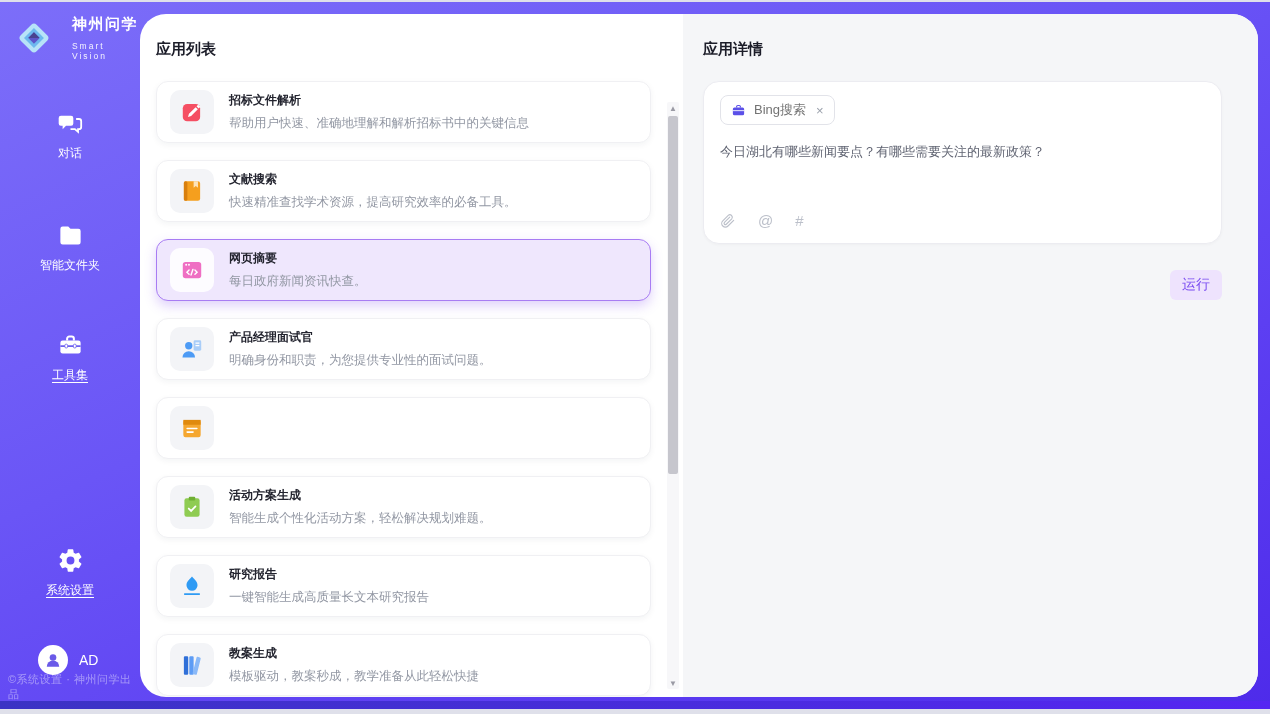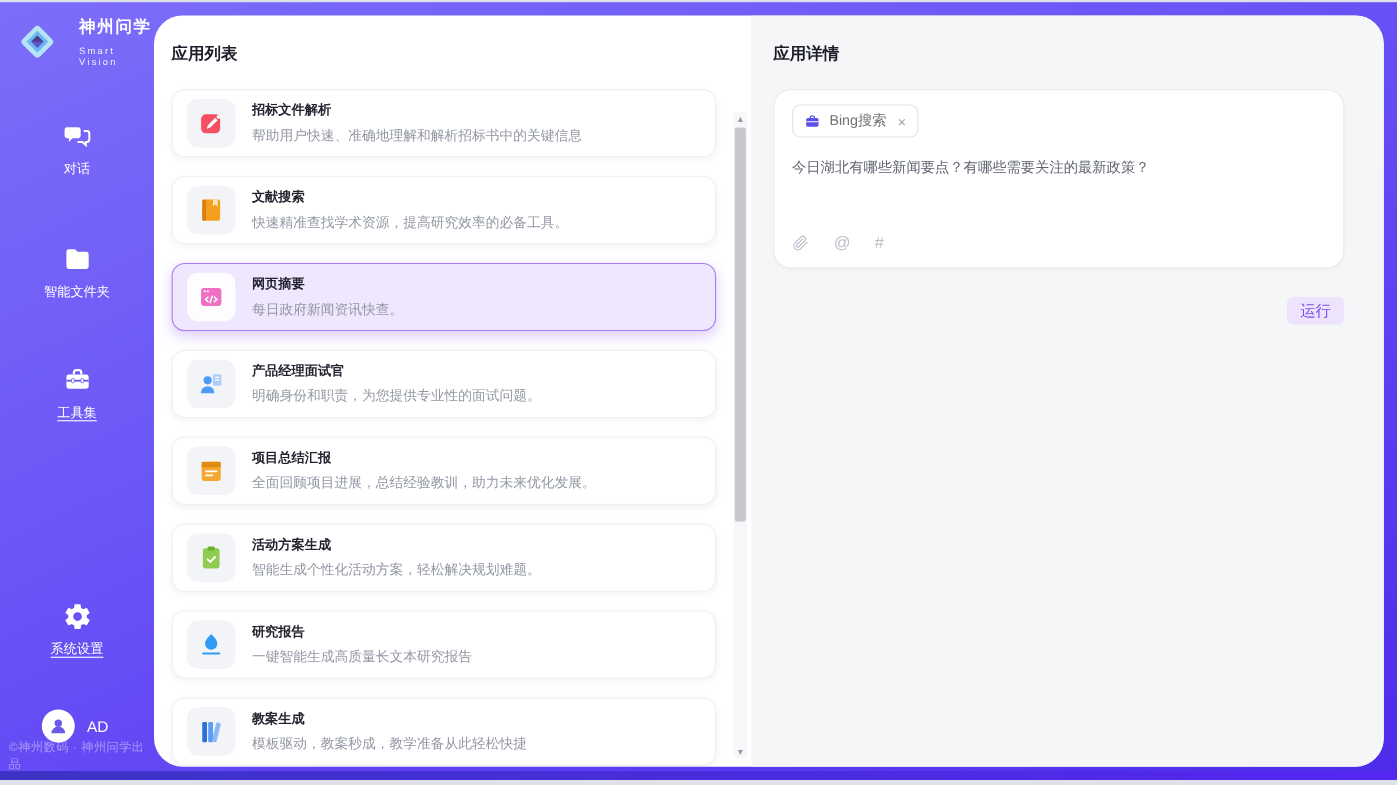--- a/index.html
+++ b/index.html
@@ -74,21 +74,21 @@
     border-radius:8px; padding:0 10px; height:30px; align-self:flex-start; background:#fff; cursor:pointer; }
   .tool-tag svg { width:15px; height:15px; }
   .tag-label { font-size:13px; color:#737373; }
   .tag-close { font-size:13px; color:#9aa0ab; margin-left:2px; cursor:pointer; }
   .query { margin-top:17px; font-size:13px; color:#606472; flex:1; line-height:1.5; }
   .attach-row { display:flex; align-items:center; gap:22px; color:#bcc0ca; padding-bottom:2px; }
   .attach-row svg { width:16px; height:16px; }
   .attach-glyph { font-size:15px; cursor:pointer; }
   .clip { cursor:pointer; display:flex; }
   .run-row { display:flex; justify-content:flex-end; margin-top:26px; }
-  .run-btn { width:52px; height:25px; border:none; border-radius:6px; background:#eee3fd;
+  .run-btn { width:52px; height:30px; border:none; border-radius:6px; background:#eee3fd;
     color:#7a4cf1; font-size:14px; display:flex; align-items:center; justify-content:center;
     cursor:pointer; font-family:inherit; }
 </style>
 </head>
 <body>
 
 <div class="frame">
 
   <div class="sidebar">
     <div class="logo">
@@ -143,21 +143,21 @@
     <div class="user">
       <span class="avatar">
         <svg viewBox="0 0 24 24">
           <circle cx="12" cy="9" r="4" fill="#6a5ae8"></circle>
           <path d="M4.5 20a7.5 7.5 0 0 1 15 0z" fill="#6a5ae8"></path>
         </svg>
       </span>
       <span>AD</span>
     </div>
 
-    <div class="side-footer">©神州数码 · 神州问学出品</div>
+    <div class="side-footer">©系统设置 · 神州问学出品</div>
   </div>
 
   <div class="main">
 
     <div class="list-panel">
       <div class="panel-title">应用列表</div>
 
       <div class="cards">
 
         <div class="card">
@@ -219,24 +219,20 @@
         </div>
 
         <div class="card">
           <span class="card-icon">
             <svg viewBox="0 0 24 24">
               <rect x="4" y="4.5" width="16" height="16" rx="2" fill="#f5a730"></rect>
               <rect x="4" y="4.5" width="16" height="4.5" fill="#e08a0e"></rect>
               <path d="M7.5 12.5h9M7.5 15.8h5.5" stroke="#fff" stroke-width="1.4" stroke-linecap="round"></path>
             </svg>
           </span>
-          <div>
-            <div class="card-title">项目总结汇报</div>
-            <div class="card-desc">全面回顾项目进展，总结经验教训，助力未来优化发展。</div>
-          </div>
         </div>
 
         <div class="card">
           <span class="card-icon">
             <svg viewBox="0 0 24 24">
               <rect x="5" y="4" width="14" height="17" rx="2" fill="#8fcc52"></rect>
               <rect x="9" y="2.6" width="6" height="3.4" rx="1" fill="#6faf33"></rect>
               <path d="M9 13.4l2.2 2.2 4-4.2" stroke="#fff" stroke-width="1.6" fill="none" stroke-linecap="round"></path>
             </svg>
           </span>

